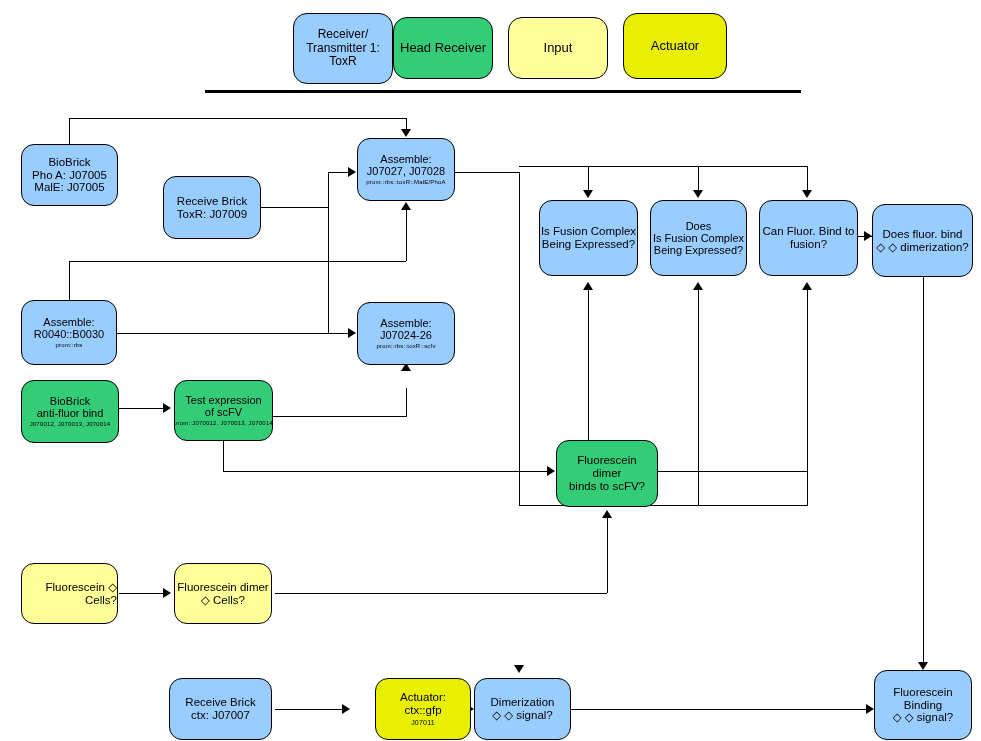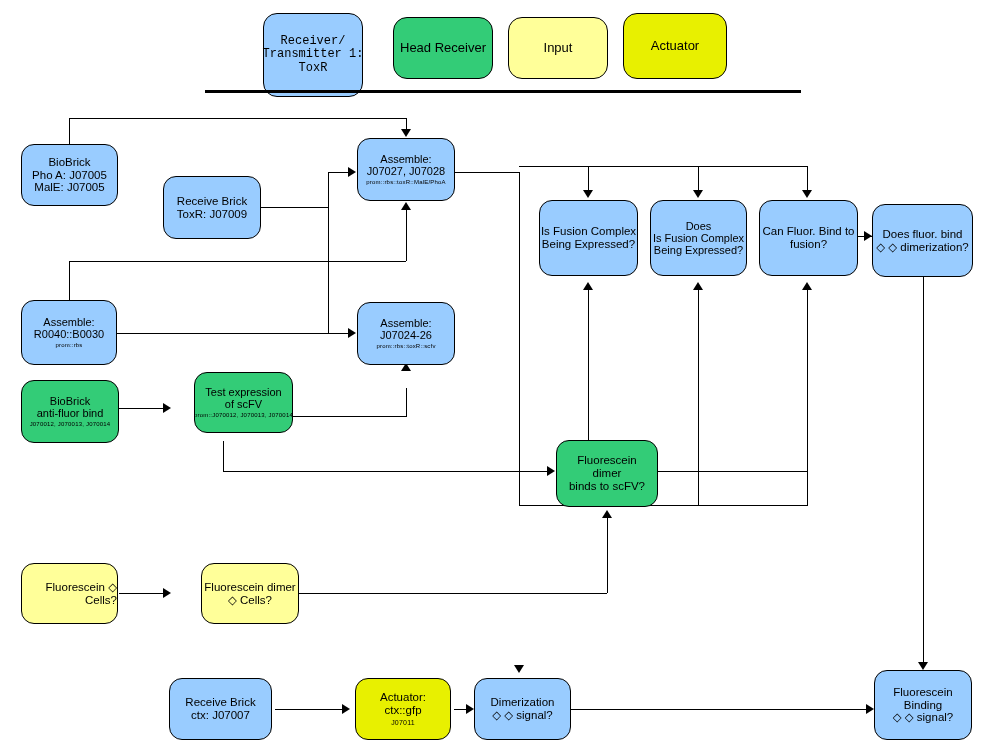--- a/index.html
+++ b/index.html
@@ -29,21 +29,21 @@
   .ar{position:absolute;width:0;height:0;}
   .ar-d{border-left:5px solid transparent;border-right:5px solid transparent;border-top:8px solid #000;}
   .ar-u{border-left:5px solid transparent;border-right:5px solid transparent;border-bottom:8px solid #000;}
   .ar-r{border-top:5px solid transparent;border-bottom:5px solid transparent;border-left:8px solid #000;}
 </style>
 </head>
 <body>
 
 <div id="canvas">
 
-  <div class="node c-blue legend-node" style="left:263px;top:13px;width:100px;height:84px;font-size:12px;font-family:Liberation Mono, monospace;">
+  <div class="node c-blue legend-node" style="left:293px;top:13px;width:100px;height:71px;font-size:12px;">
 
     <span class="ln">Receiver/</span>
     <span class="ln">Transmitter 1:</span>
     <span class="ln">ToxR</span>
   </div>
 
   <div class="node c-lyellow legend-node" style="left:508px;top:17px;width:100px;height:62px;font-size:13px;">
     <span class="ln">Input</span>
   </div>
 
@@ -166,21 +166,21 @@
     <span class="ln">J07024-26</span>
     <span class="sub">prom::rbs::toxR::scfv</span>
   </div>
 
   <div class="node c-green" style="left:21px;top:380px;width:98px;height:63px;font-size:11px;">
     <span class="ln">BioBrick</span>
     <span class="ln">anti-fluor bind</span>
     <span class="sub">J070012, J070013, J070014</span>
   </div>
 
-  <div class="node c-green" style="left:174px;top:372px;width:99px;height:61px;font-size:11px;margin-left:20px;">
+  <div class="node c-green" style="left:174px;top:380px;width:99px;height:61px;font-size:11px;">
     <span class="ln">Test expression</span>
     <span class="ln">of scFV</span>
     <span class="sub">prom::J070012, J070013, J070014</span>
   </div>
 
   <div class="node c-blue" style="left:539px;top:200px;width:99px;height:76px;font-size:11.5px;">
     <span class="ln">Is Fusion Complex</span>
     <span class="ln">Being Expressed?</span>
   </div>
 
@@ -204,31 +204,31 @@
     <span class="ln">Fluorescein</span>
     <span class="ln">dimer</span>
     <span class="ln">binds to scFV?</span>
   </div>
 
   <div class="node c-lyellow" style="left:21px;top:563px;width:97px;height:61px;font-size:11.5px;align-items:flex-end;">
     <span class="ln">Fluorescein ◇</span>
     <span class="ln">Cells?</span>
   </div>
 
-  <div class="node c-lyellow" style="left:174px;top:563px;width:98px;height:61px;font-size:11.5px;margin-left:27px;">
+  <div class="node c-lyellow" style="left:174px;top:563px;width:98px;height:61px;font-size:11.5px;">
     <span class="ln">Fluorescein dimer</span>
     <span class="ln">◇ Cells?</span>
   </div>
 
   <div class="node c-blue" style="left:169px;top:678px;width:103px;height:62px;font-size:11.5px;">
     <span class="ln">Receive Brick</span>
     <span class="ln">ctx: J07007</span>
   </div>
 
-  <div class="node c-yellow" style="left:355px;top:678px;width:96px;height:62px;font-size:11.5px;">
+  <div class="node c-yellow" style="left:375px;top:678px;width:96px;height:62px;font-size:11.5px;">
     <span class="ln">Actuator:</span>
     <span class="ln">ctx::gfp</span>
     <span class="sub" style="font-size:7px;">J07011</span>
   </div>
 
   <div class="node c-blue" style="left:474px;top:678px;width:97px;height:62px;font-size:11.5px;">
     <span class="ln">Dimerization</span>
     <span class="ln">◇ ◇  signal?</span>
   </div>
 

